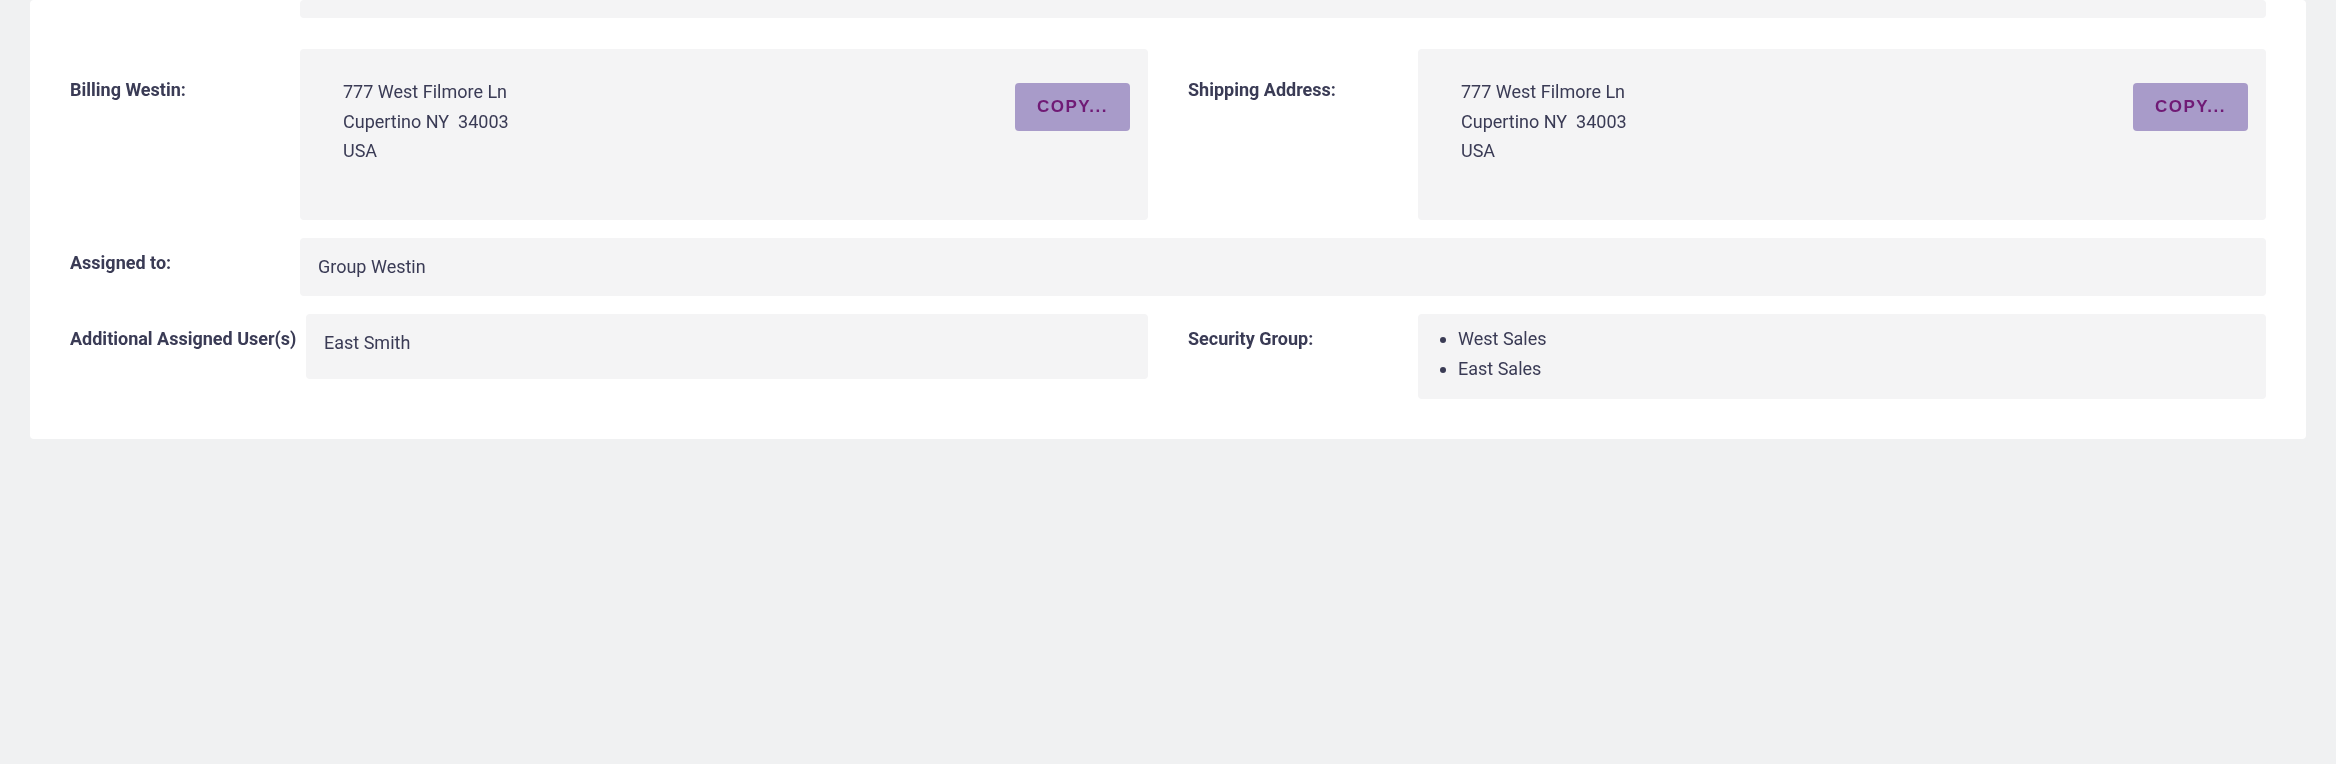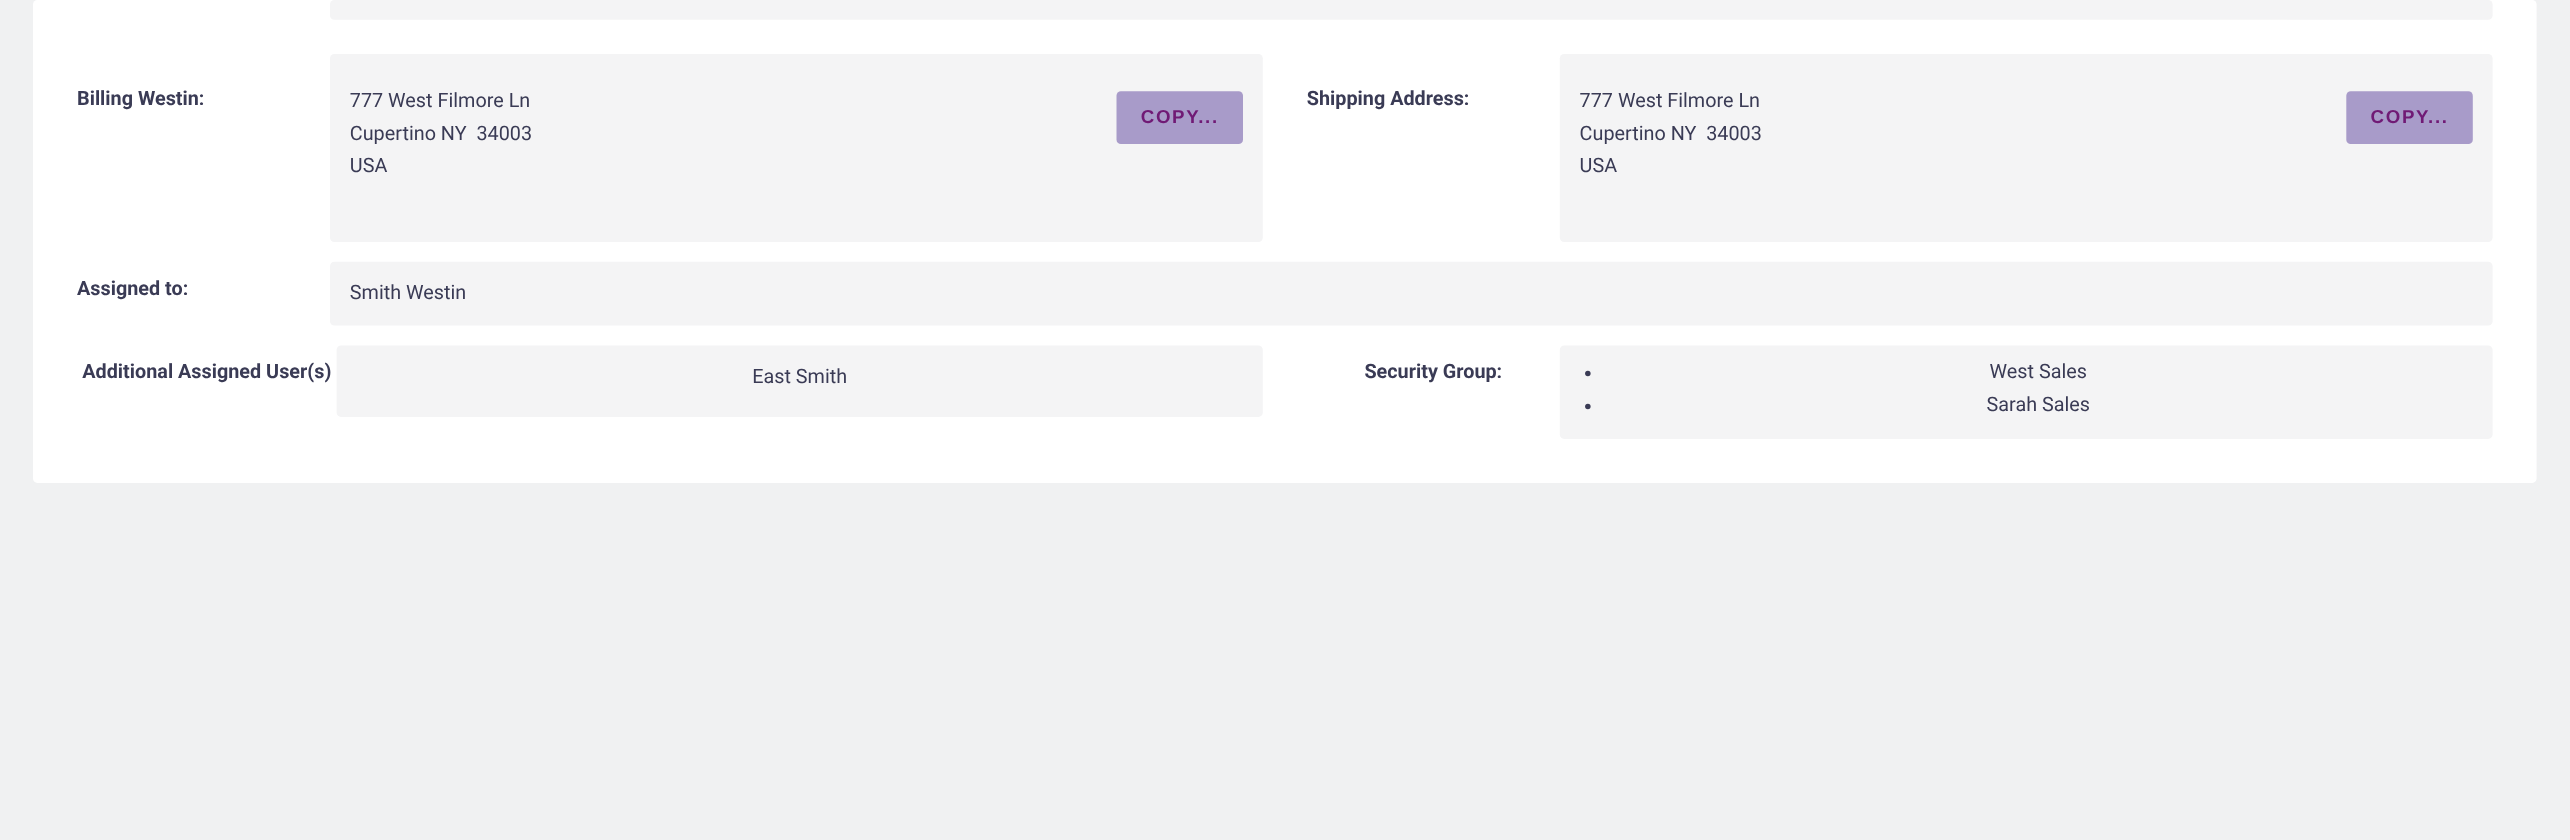--- a/index.html
+++ b/index.html
@@ -52,20 +52,21 @@
       min-height: 56px;
     }
     .value-box.with-button {
       display: flex;
       align-items: flex-start;
       justify-content: space-between;
       padding: 28px 18px 54px 18px;
     }
     .address-text {
       flex: 1;
+      margin-left: 25px;
     }
     .address-line {
       display: block;
     }
     .copy-btn {
       background: #a89bc9;
       color: #701a75;
       border: none;
       border-radius: 4px;
       padding: 14px 22px;
@@ -159,35 +160,35 @@
         </div>
         <button class="copy-btn">COPY...</button>
       </div>
     </div>
   </div>
 
 
   <div class="row full">
     <div class="field">
       <div class="label assigned">Assigned to:</div>
-      <div class="value-box assigned">Smith Westin</div>
+      <div class="value-box assigned">Group Westin</div>
     </div>
   </div>
 
-  <div class="row" style="margin-bottom:0;text-align:center;">
+  <div class="row" style="margin-bottom:0;">
     <div class="field">
       <div class="label additional">Additional Assigned User(s)</div>
       <div class="value-box additional">
         <span class="user-line">East Smith</span>
       </div>
     </div>
     <div class="field">
       <div class="label security">Security Group:</div>
       <div class="value-box security">
         <ul class="sec-list">
           <li>West Sales</li>
-          <li>Sarah Sales</li>
+          <li>East Sales</li>
         </ul>
       </div>
     </div>
   </div>
 
 </div>
 
 </body></html>

